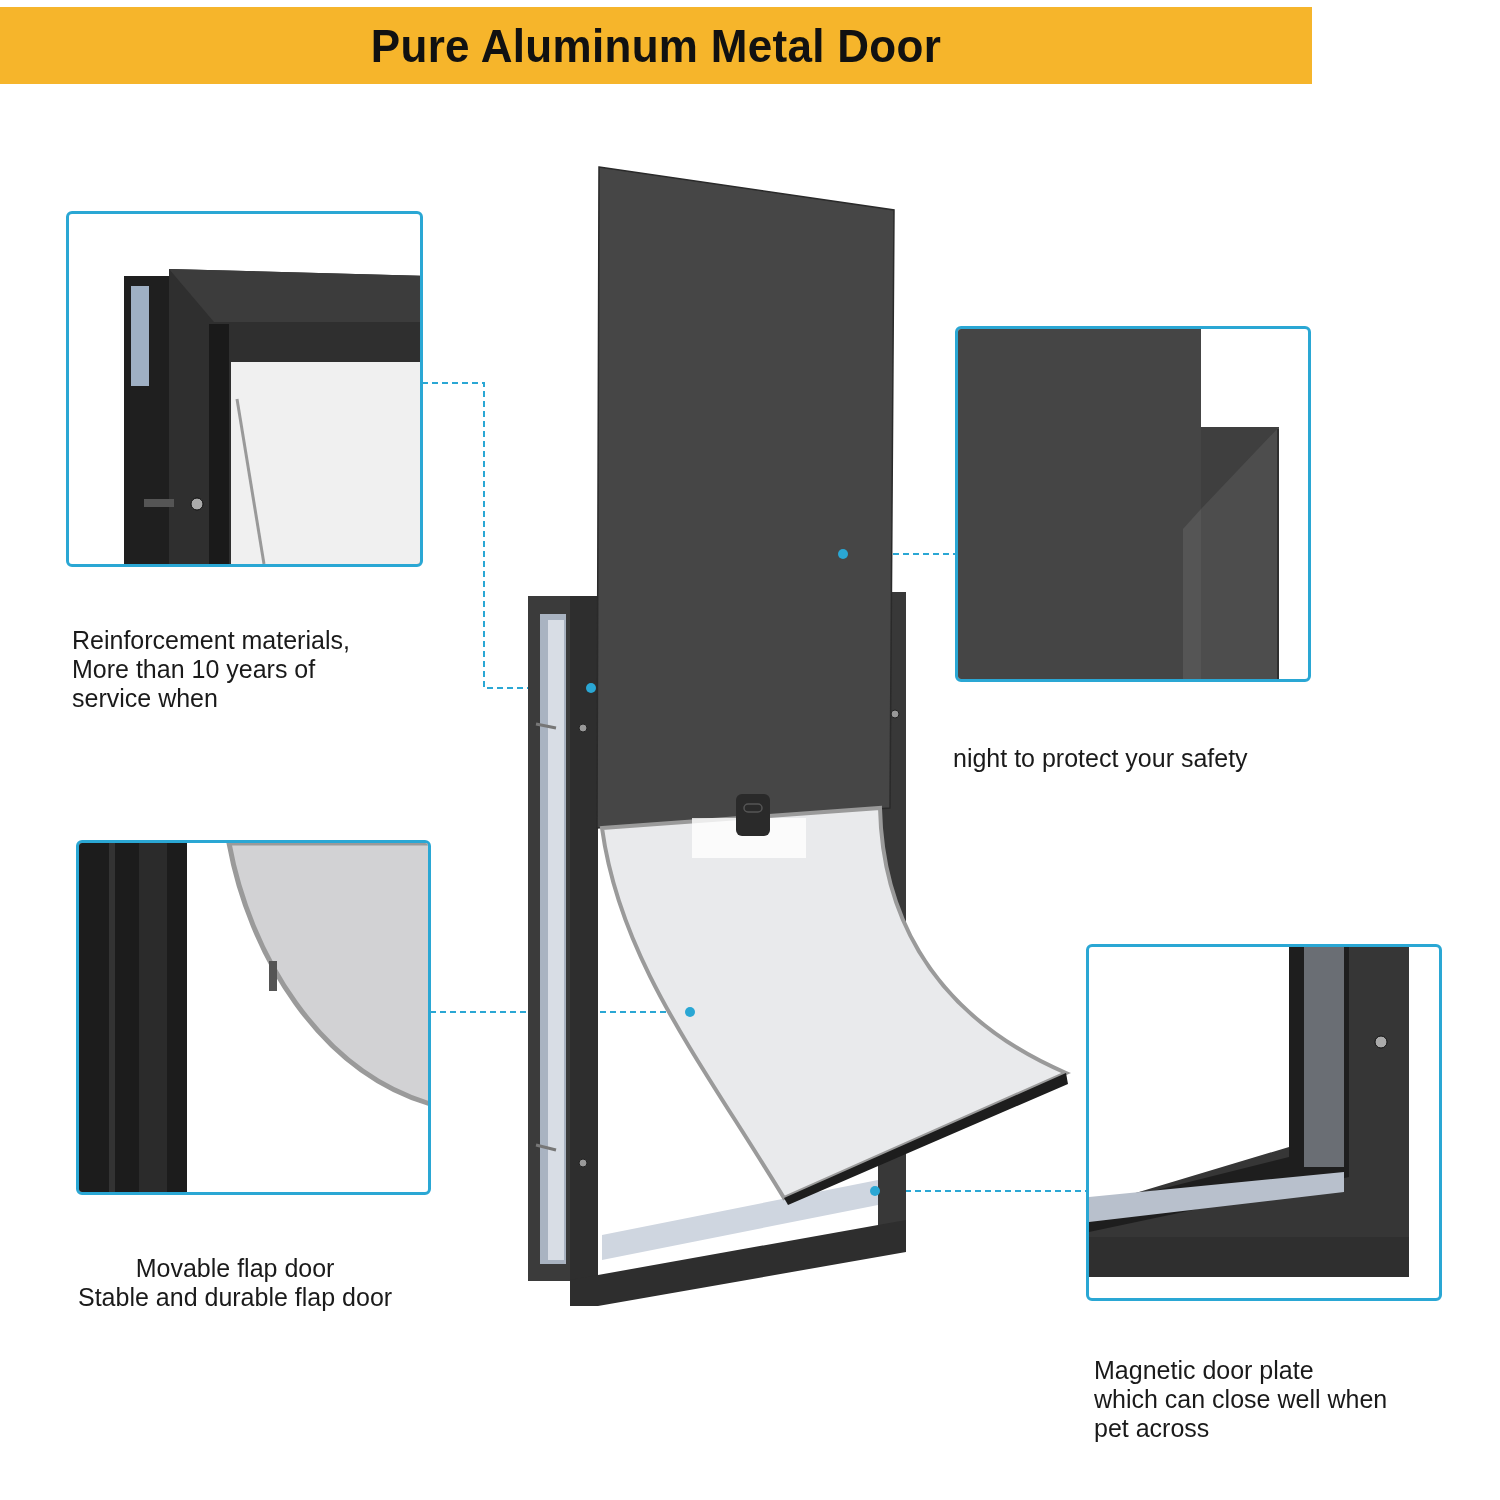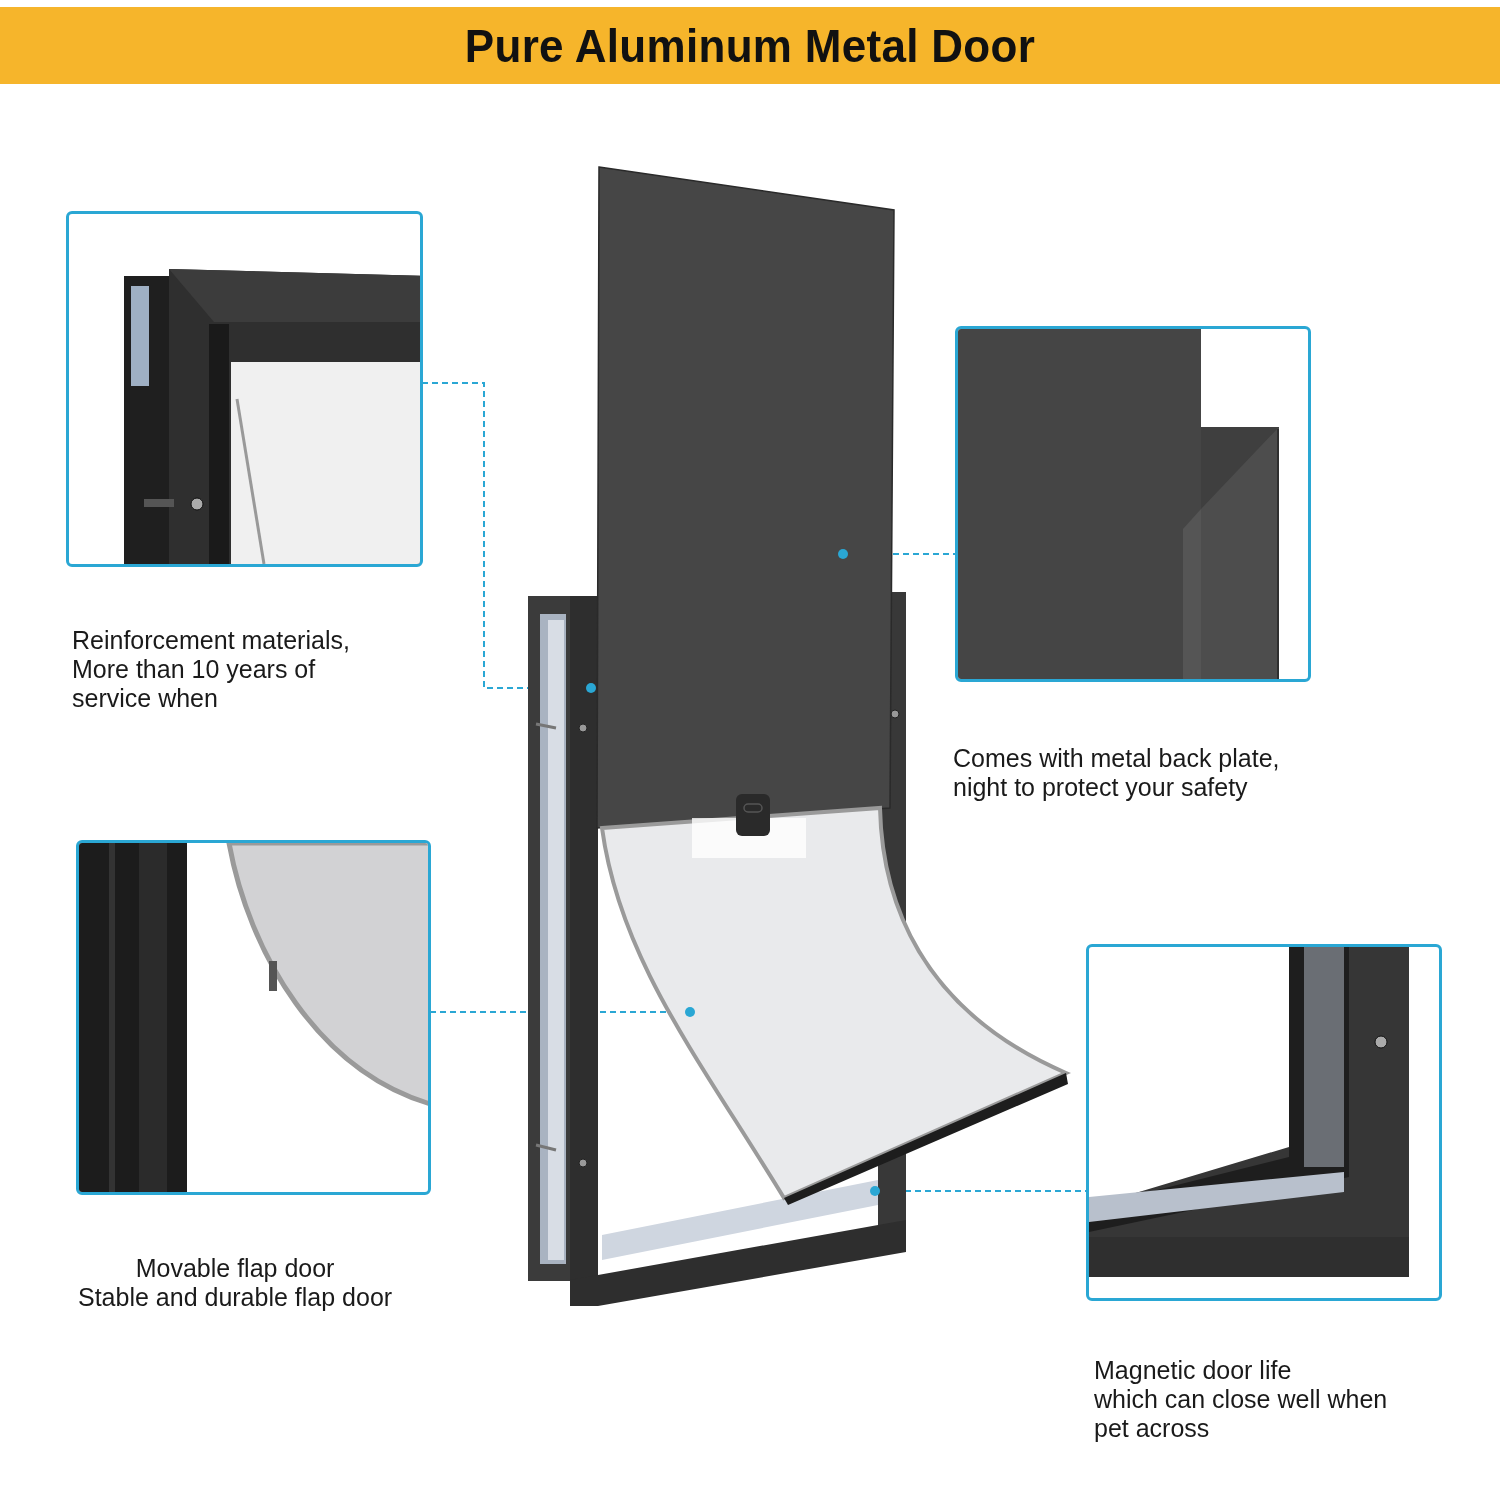--- a/index.html
+++ b/index.html
@@ -1,18 +1,18 @@
 <!DOCTYPE html>
 <html><head>
   <meta charset="utf-8">
   <style>
     html, body { margin: 0; padding: 0; background: #ffffff; }
     body { width: 1500px; height: 1500px; position: relative; overflow: hidden;
            font-family: "Liberation Sans", sans-serif; }
-    .banner { position: absolute; left: 0; top: 7px; width: 1500px; height: 77px;
+    .banner { position: absolute; left: 0; top: 7px; width: 1312px; height: 77px;
               background: #f6b52b; display: flex; align-items: center; justify-content: center; }
     .banner h1 { margin: 0; font-size: 44px; font-weight: bold; color: #111; letter-spacing: 0.3px;
                  transform: scaleY(1.05); }
     .panel { position: absolute; border: 3px solid #2aa7d4; border-radius: 6px; overflow: hidden;
              background: #ffffff; box-sizing: border-box; }
     .caption { position: absolute; font-size: 25px; line-height: 29px; color: #1a1a1a; margin-top: 40px; }
     .caption div { white-space: nowrap; }
     svg { position: absolute; left: 0; top: 0; }
   </style>
 </head>
@@ -93,21 +93,20 @@
 <div class="panel" style="left:955px; top:326px; width:356px; height:356px;">
   <svg width="356" height="356" viewBox="0 0 356 356">
     <rect x="0" y="0" width="243" height="356" fill="#454545"></rect>
     <rect x="243" y="98" width="78" height="258" fill="#4d4d4d"></rect>
     <polygon points="243,98 321,98 243,180" fill="#3f3f3f"></polygon>
     <polygon points="225,200 243,180 243,356 225,356" fill="#555"></polygon>
     <line x1="320" y1="100" x2="320" y2="356" stroke="#2f2f2f" stroke-width="2"></line>
   </svg>
 </div>
 <div class="caption" style="left:953px; top:704px;">
-  <div>Comes with metal back plate,</div>
   <div>night to protect your safety</div>
 </div>
 
 <div class="panel" style="left:76px; top:840px; width:355px; height:355px;">
   <svg width="355" height="355" viewBox="0 0 355 355">
     <rect x="0" y="0" width="108" height="355" fill="#1c1c1c"></rect>
     <rect x="30" y="0" width="6" height="355" fill="#333"></rect>
     <rect x="60" y="0" width="28" height="355" fill="#2b2b2b"></rect>
     <path d="M150,0 C170,110 240,230 355,262 L355,0 Z" fill="#d2d2d4" stroke="#9a9a9a" stroke-width="5"></path>
     <rect x="190" y="118" width="8" height="30" fill="#555"></rect>
@@ -122,16 +121,16 @@
   <svg width="356" height="357" viewBox="0 0 356 357">
     <polygon points="200,0 320,0 320,290 0,290 0,260 200,200" fill="#363636"></polygon>
     <polygon points="200,0 260,0 260,230 0,285 0,260 200,210" fill="#1e1e1e"></polygon>
     <rect x="215" y="0" width="40" height="220" fill="#6a6e74"></rect>
     <polygon points="0,250 255,225 255,245 0,275" fill="#b8c0cc"></polygon>
     <polygon points="0,290 320,290 320,330 0,330" fill="#2f2f2f"></polygon>
     <circle cx="292" cy="95" r="6" fill="#aaa" stroke="#111"></circle>
   </svg>
 </div>
 <div class="caption" style="left:1094px; top:1316px;">
-  <div>Magnetic door life</div>
+  <div>Magnetic door plate</div>
   <div>which can close well when</div>
   <div>pet across</div>
 </div>
 
 </body></html>

